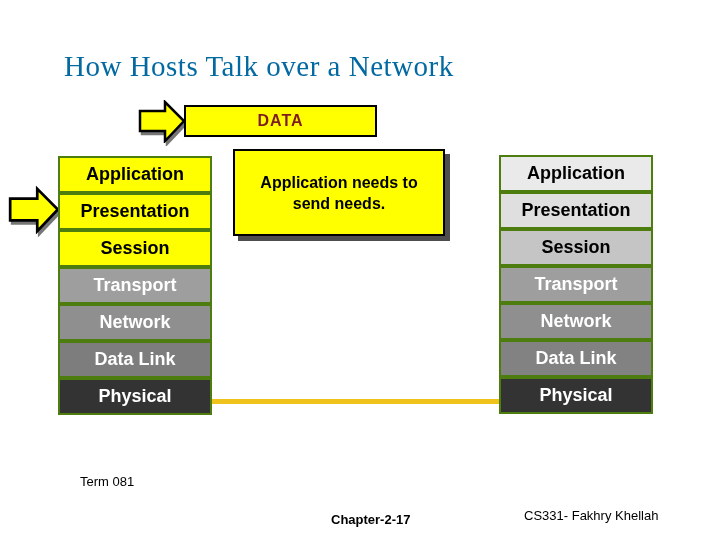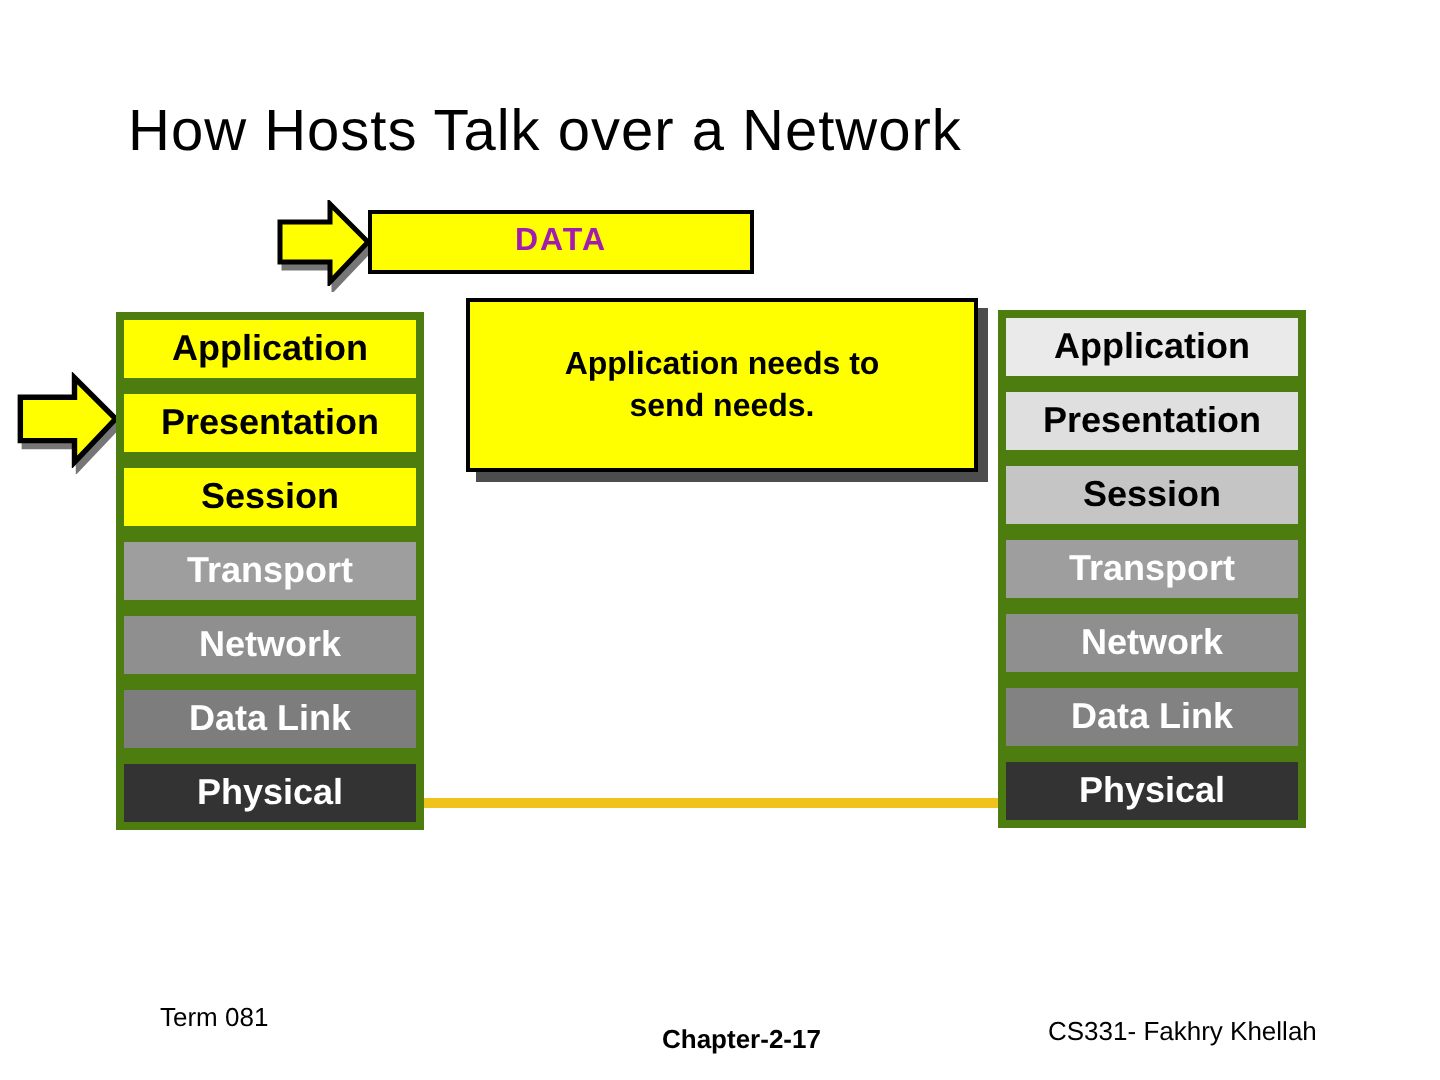--- a/index.html
+++ b/index.html
@@ -13,51 +13,51 @@
   }
   .block-arrow{position:absolute;filter:drop-shadow(2px 3px 0 rgba(45,45,45,0.65));}
   .arrow-top{left:138px;top:100px;}
   .arrow-mid{left:8px;top:186px;}
   .data-box{
     position:absolute;left:184px;top:105px;width:193px;height:32px;
     border:2px solid #000;box-sizing:border-box;display:flex;align-items:center;
     justify-content:center;font-size:16px;font-weight:bold;letter-spacing:1px;
   }
   .note-box{
-    position:absolute;left:233px;top:149px;width:256px;height:87px;
+    position:absolute;left:233px;top:149px;width:212px;height:87px;
     border:2px solid #000;box-sizing:border-box;display:flex;flex-direction:column;
     align-items:center;justify-content:center;font-size:16px;font-weight:bold;
     line-height:21px;text-align:center;
   }
   .stack{position:absolute;width:154px;}
   .stack-left{left:58px;top:156px;}
   .stack-right{left:499px;top:155px;}
   .layer{
-    height:37px;border:4px solid #4d7c0f;box-sizing:border-box;display:flex;
+    height:37px;border:2px solid #4d7c0f;box-sizing:border-box;display:flex;
     align-items:center;justify-content:center;font-size:18px;font-weight:bold;
     white-space:nowrap;
   }
   .wire{position:absolute;left:212px;top:399px;width:287px;height:5px;}
   .footer-item{position:absolute;font-size:13px;color:#000;white-space:nowrap;}
-  .footer-term{left:80px;top:501px;}
+  .footer-term{left:80px;top:474px;}
   .footer-chapter{left:331px;top:512px;font-weight:bold;}
   .footer-course{left:524px;top:508px;}
 </style>
 </head>
 <body>
 
 <div id="canvas">
 
-  <div class="title" style="color: #000000;">How Hosts Talk over a Network</div>
+  <div class="title" style="color: #0369a1; font-family: Liberation Serif, serif;">How Hosts Talk over a Network</div>
 
   <svg class="block-arrow arrow-top" width="48" height="43" viewBox="0 0 48 43">
     <polygon points="2,11 27,11 27,2 46,21 27,41 27,31 2,31" stroke-width="2.5" stroke-linejoin="miter" style="fill: rgb(255, 255, 0); stroke: rgb(0, 0, 0);"></polygon>
   </svg>
 
-  <div class="data-box" style="background-color: rgb(255, 255, 0); color: #a21caf;">
+  <div class="data-box" style="background-color: rgb(255, 255, 0); color: #7f1d1d;">
     <span>DATA</span>
   </div>
 
   <svg class="block-arrow arrow-mid" width="52" height="48" viewBox="0 0 48 43">
     <polygon points="2,11 27,11 27,2 46,21 27,41 27,31 2,31" stroke-width="2.5" stroke-linejoin="miter" style="fill: rgb(255, 255, 0); stroke: rgb(0, 0, 0);"></polygon>
   </svg>
 
   <div class="wire" style="background-color: rgb(239, 195, 27);"></div>
 
   <div class="note-box" style="box-shadow: rgb(77, 77, 77) 5px 5px 0px 0px; background-color: rgb(255, 255, 0); color: rgb(0, 0, 0); --sh: #4D4D4D;">

